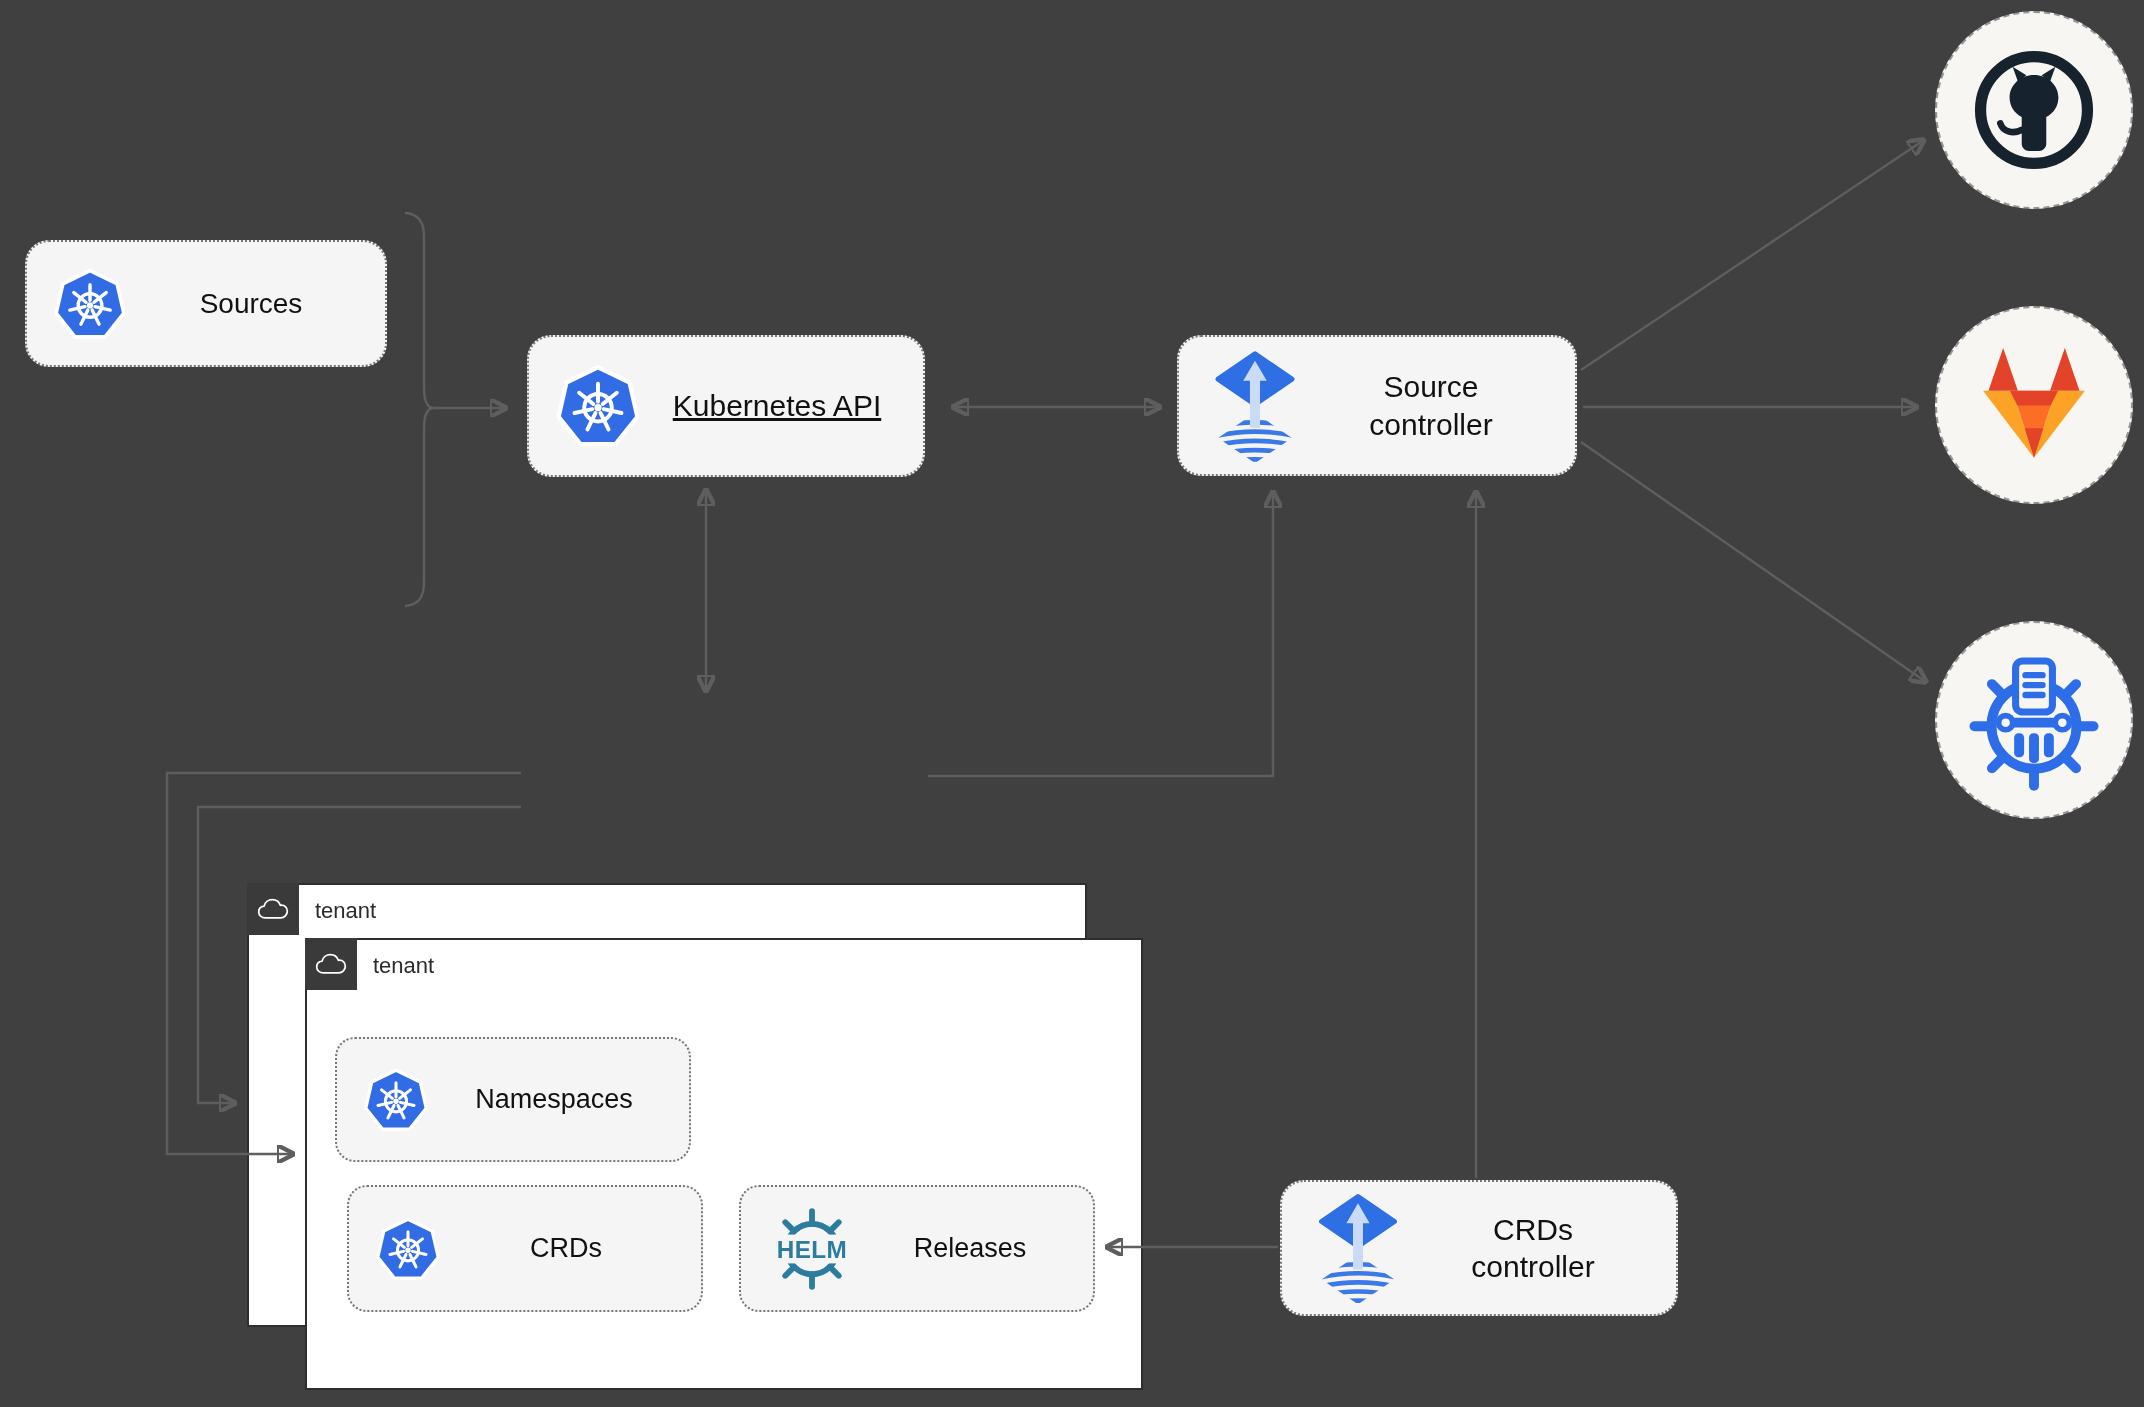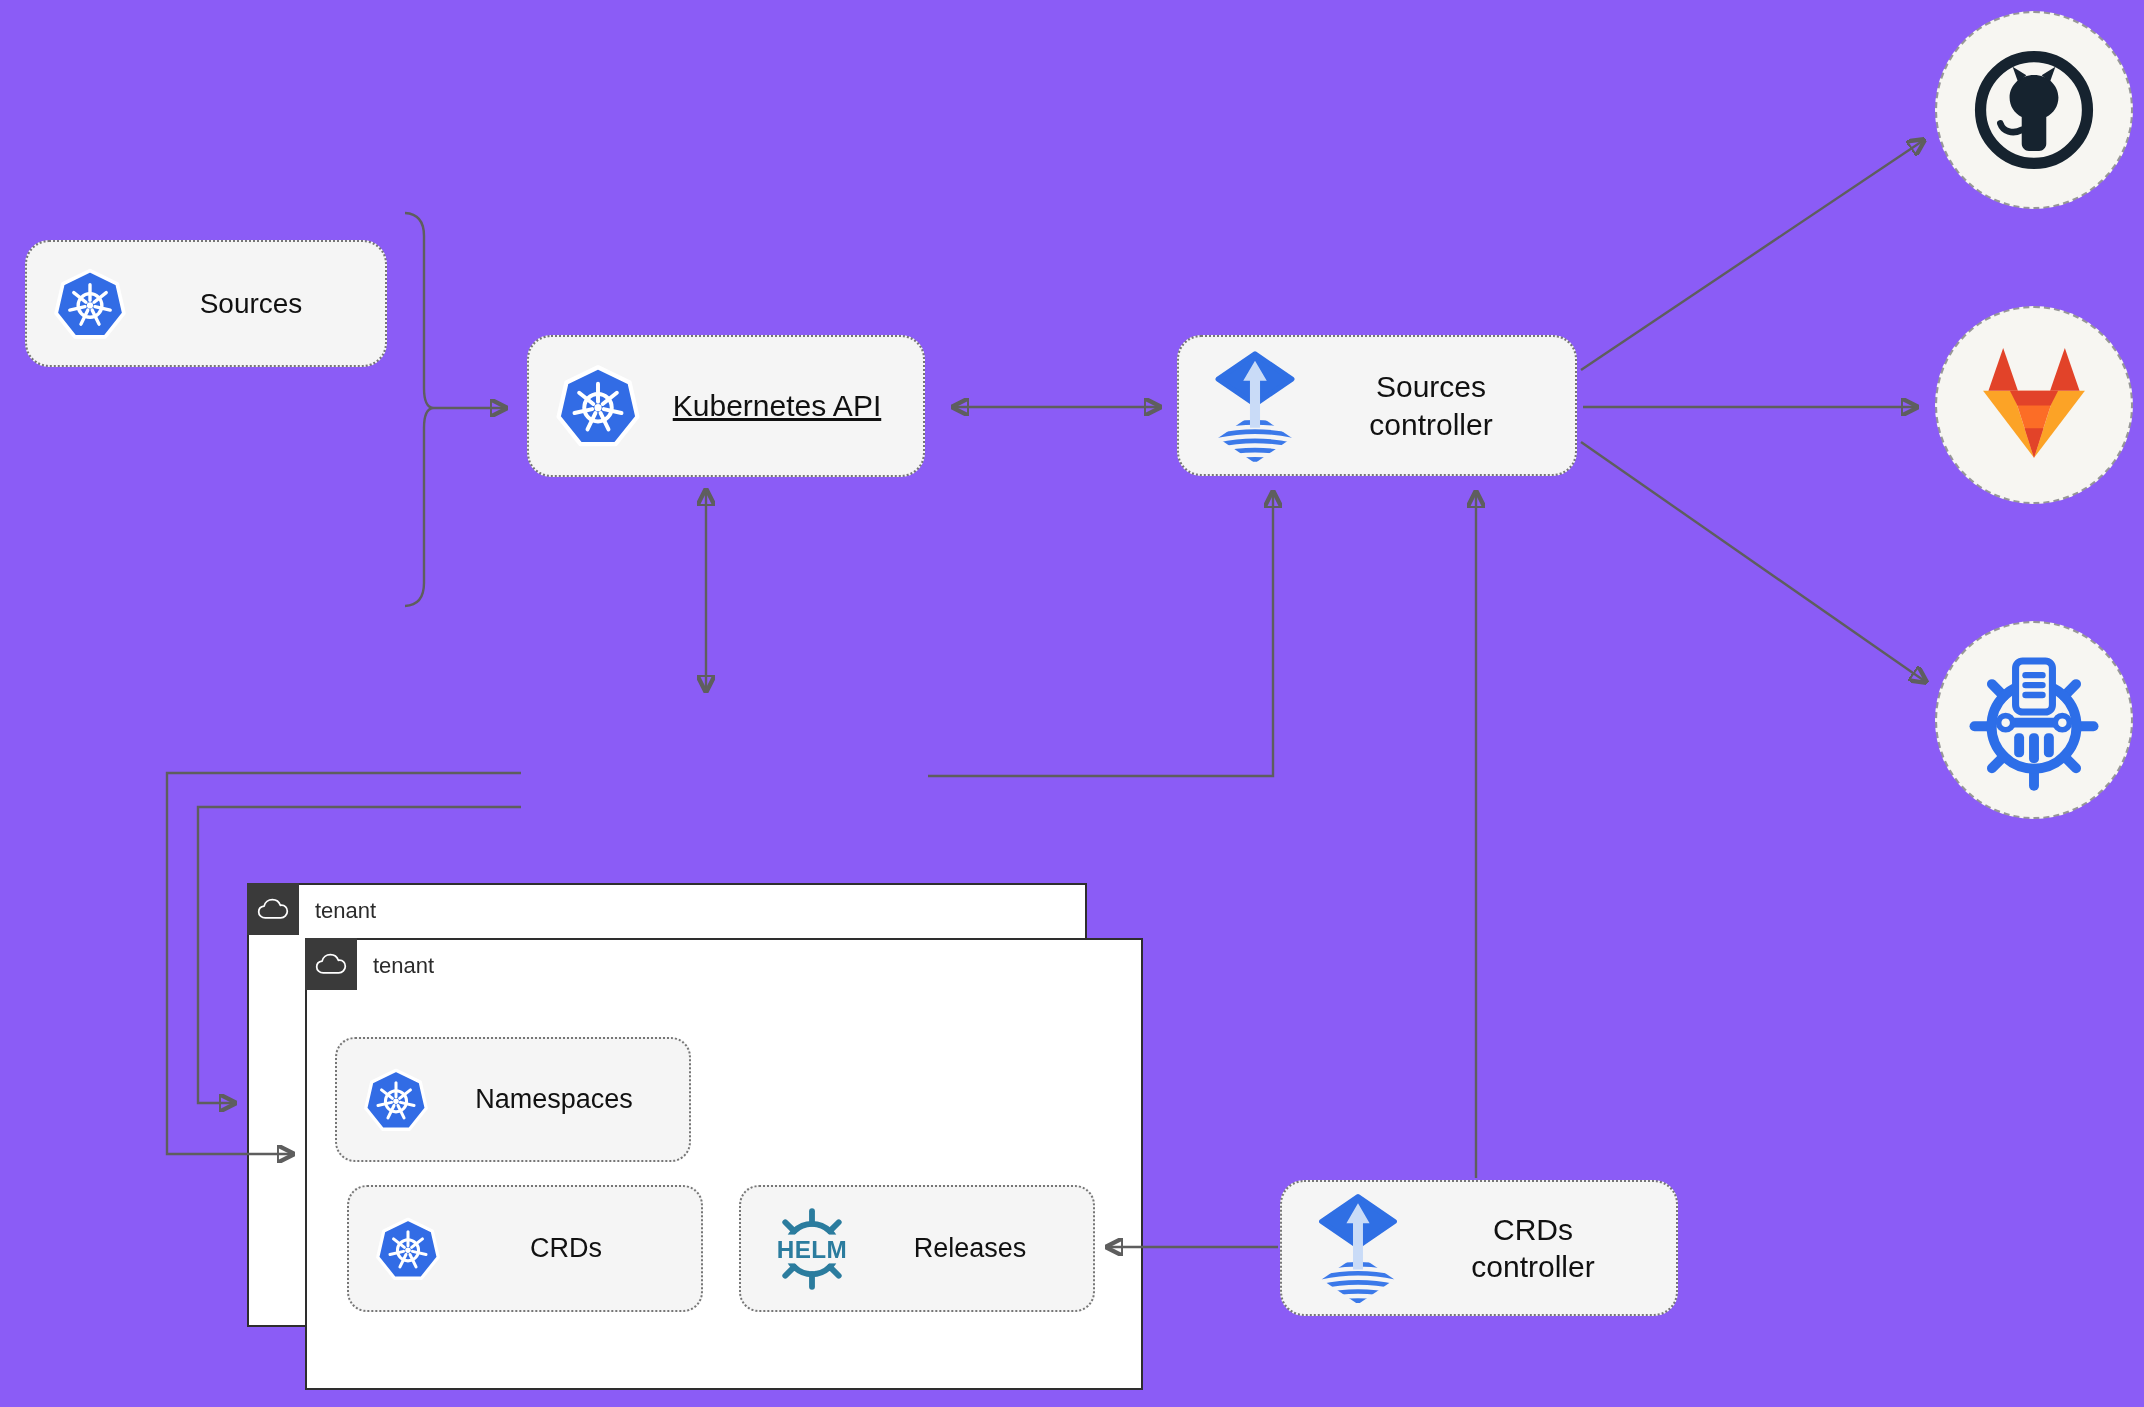--- a/index.html
+++ b/index.html
@@ -1,17 +1,17 @@
 <!DOCTYPE html>
 <html><head>
 <meta charset="utf-8">
 <style>
   html,body{margin:0;padding:0;background:#ffffff;}
   #canvas{
-    position:relative;width:2144px;height:1407px;background:#8b5cf6;
+    position:relative;width:2144px;height:1407px;background:#404040;
     font-family:"Liberation Sans",sans-serif;color:#161616;overflow:hidden;
   }
   .node{
     position:absolute;box-sizing:border-box;background:#f5f5f5;
     border:2px dotted #767676;border-radius:24px;
     display:flex;align-items:center;
   }
   .node .icon{flex:none;margin-left:26px;}
   .node .label{
     flex:1;text-align:center;font-size:28px;color:#111;
@@ -153,21 +153,21 @@
     <svg class="icon" width="86" height="86" viewBox="0 0 100 100">
         <use href="#sym-k8s"></use>
       </svg>
     <div class="label">Kubernetes API</div>
   </div>
 
   <div class="node controller" style="left:1177px;top:335px;width:400px;height:141px">
     <svg class="icon" width="84" height="118" viewBox="0 0 100 140">
         <use href="#sym-flux"></use>
       </svg>
-    <div class="label">Sources controller</div>
+    <div class="label">Source controller</div>
   </div>
 
 
   <div class="tenant" style="left:247px;top:883px;width:840px;height:444px">
     <div class="tenant-head">
       <svg width="34" height="24" viewBox="0 0 88 62">
           <use href="#sym-cloud"></use>
         </svg>
     </div>
     <div class="tenant-label">tenant</div>

